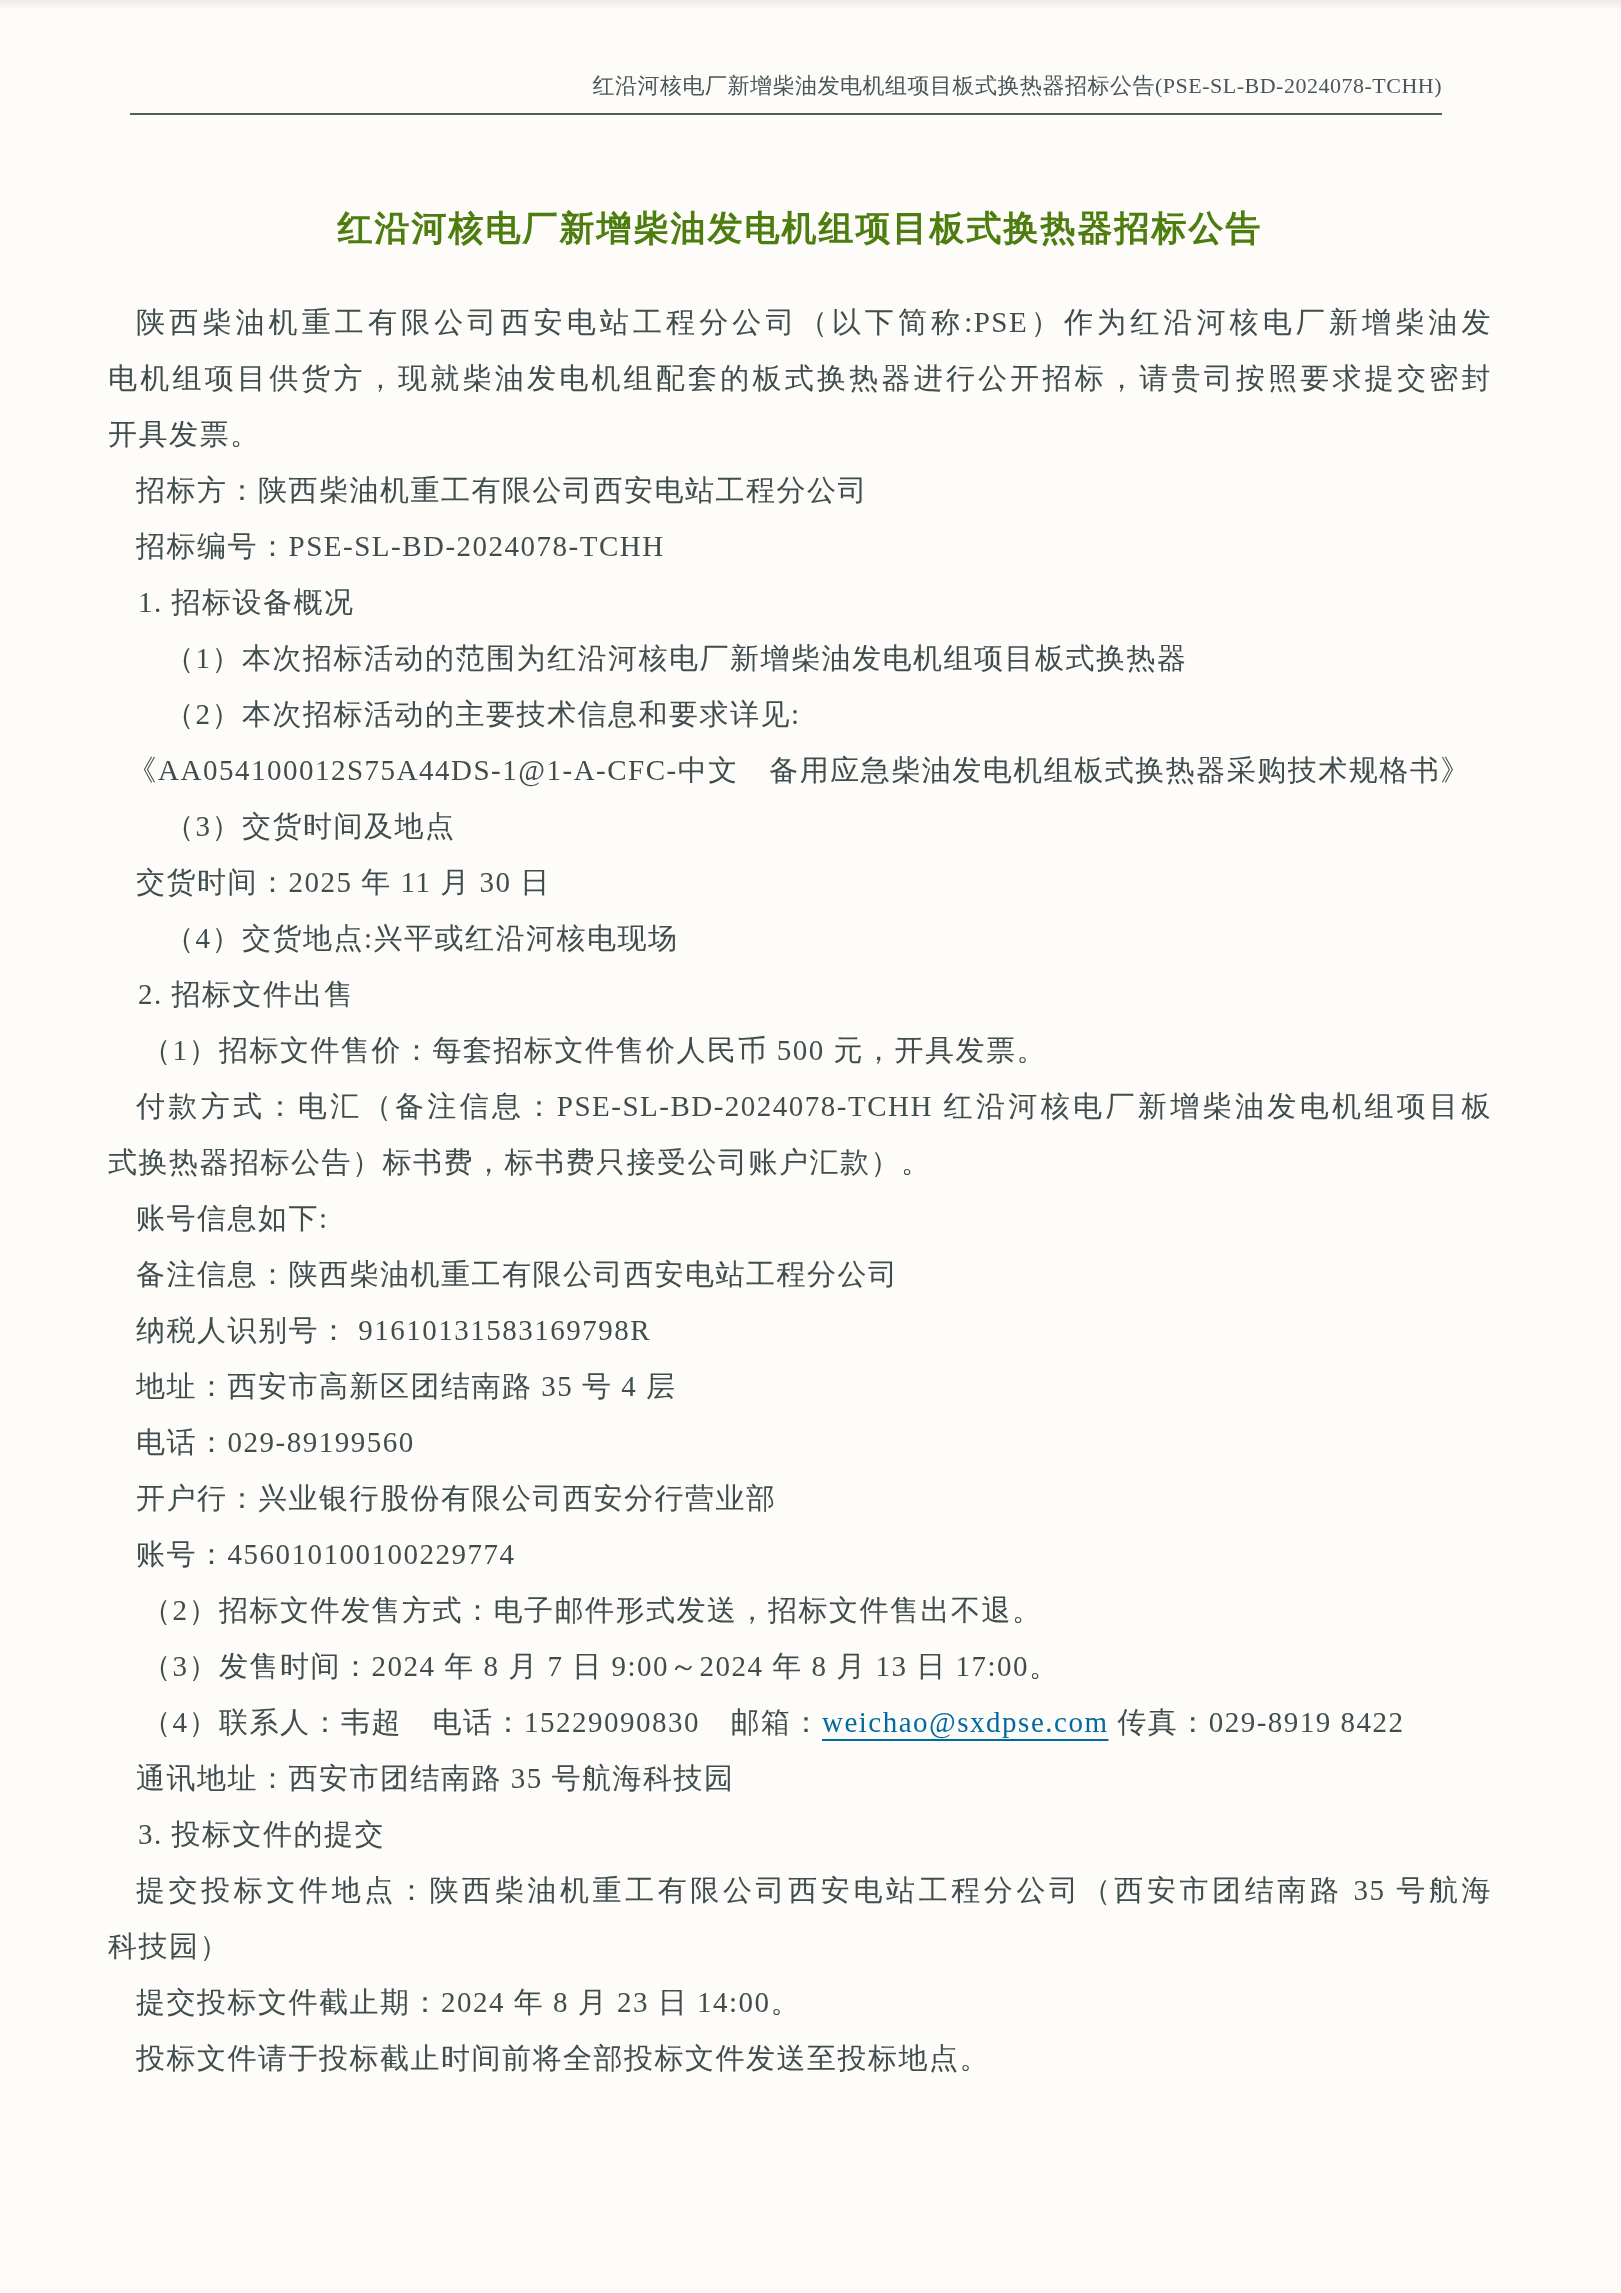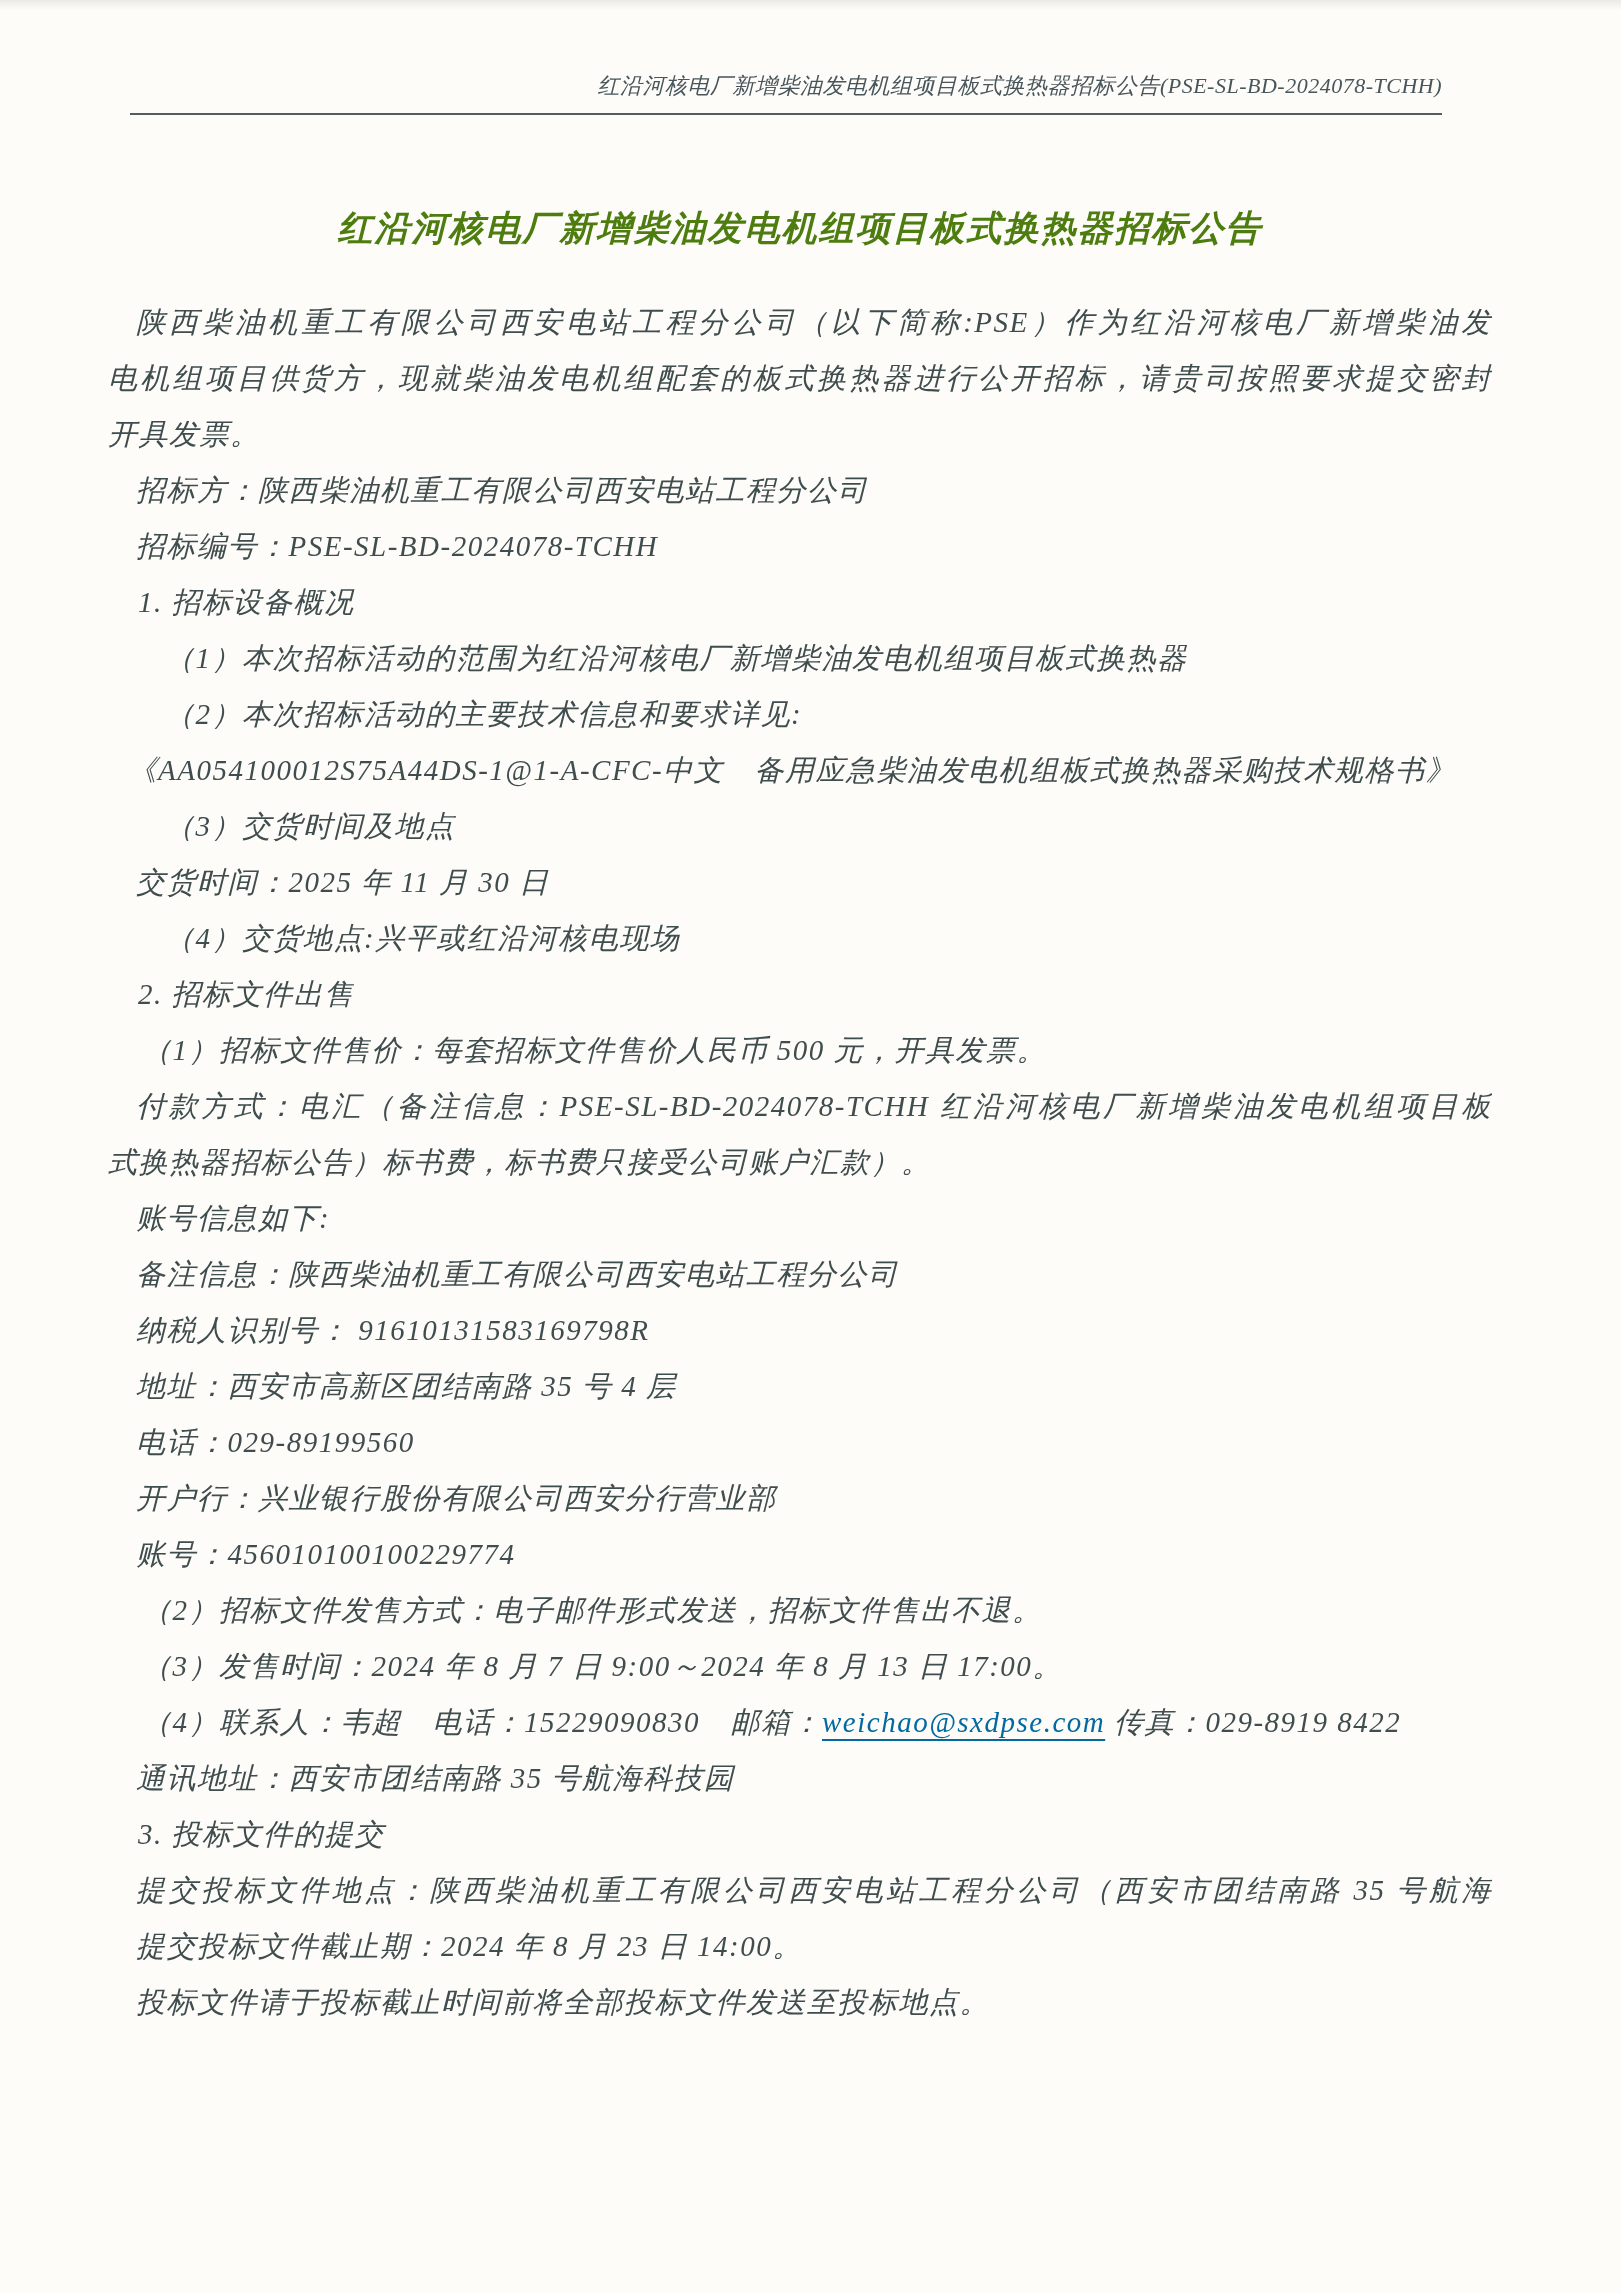--- a/index.html
+++ b/index.html
@@ -1,15 +1,15 @@
 <!DOCTYPE html>
 <html><head>
 <meta charset="utf-8">
 <style>
-  * { margin: 0; padding: 0; box-sizing: border-box; font-style: italic; }
+  * { margin: 0; padding: 0; box-sizing: border-box; }
   html, body { background: #e9e8e4; }
   .page {
     position: relative;
     width: 1621px;
     height: 2294px;
     margin: 0 auto;
     background: #fdfcf9;
     overflow: hidden;
     color: #3e4b4c;
     font-family: "Liberation Serif", "DejaVu Serif", serif;
@@ -113,17 +113,18 @@
     <div class="ln ind2">开户行：兴业银行股份有限公司西安分行营业部</div>
     <div class="ln ind2">账号：456010100100229774</div>
     <div class="ln sub2">（2）招标文件发售方式：电子邮件形式发送，招标文件售出不退。</div>
     <div class="ln sub2">（3）发售时间：2024 年 8 月 7 日 9:00～2024 年 8 月 13 日 17:00。</div>
     <div class="ln sub2">
       <span>（4）联系人：韦超　电话：15229090830　邮箱：</span><span class="email">weichao@sxdpse.com</span><span> 传真：029-8919 8422</span>
     </div>
     <div class="ln ind2">通讯地址：西安市团结南路 35 号航海科技园</div>
     <div class="ln sect">3. 投标文件的提交</div>
     <div class="ln ind2 fill">提交投标文件地点：陕西柴油机重工有限公司西安电站工程分公司（西安市团结南路 35 号航海</div>
+    <div class="ln flush">科技园）</div>
     <div class="ln ind2">提交投标文件截止期：2024 年 8 月 23 日 14:00。</div>
     <div class="ln ind2">投标文件请于投标截止时间前将全部投标文件发送至投标地点。</div>
   </div>
 </div>
 
 
 </body></html>

